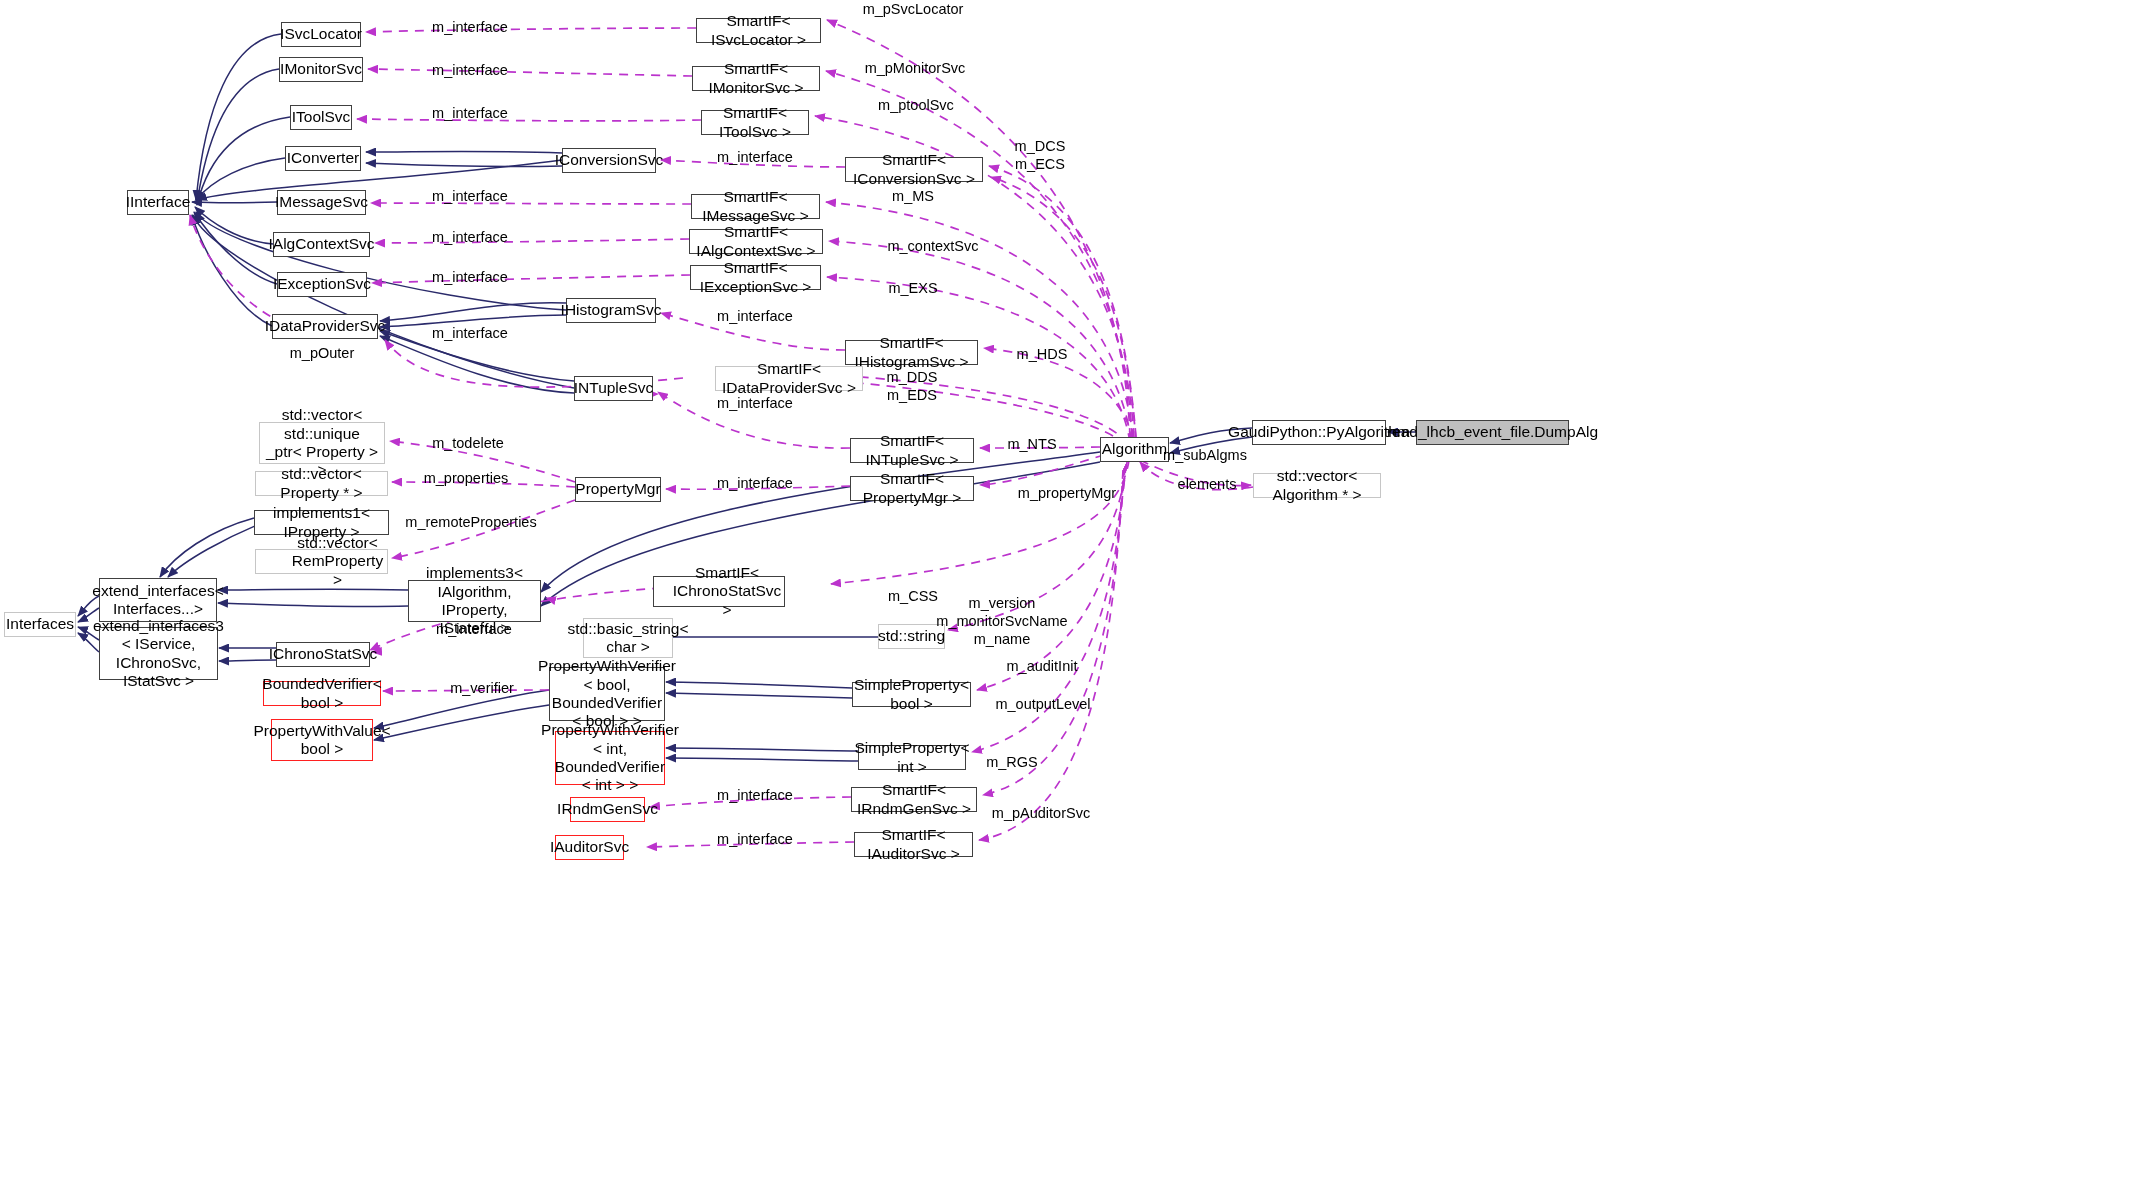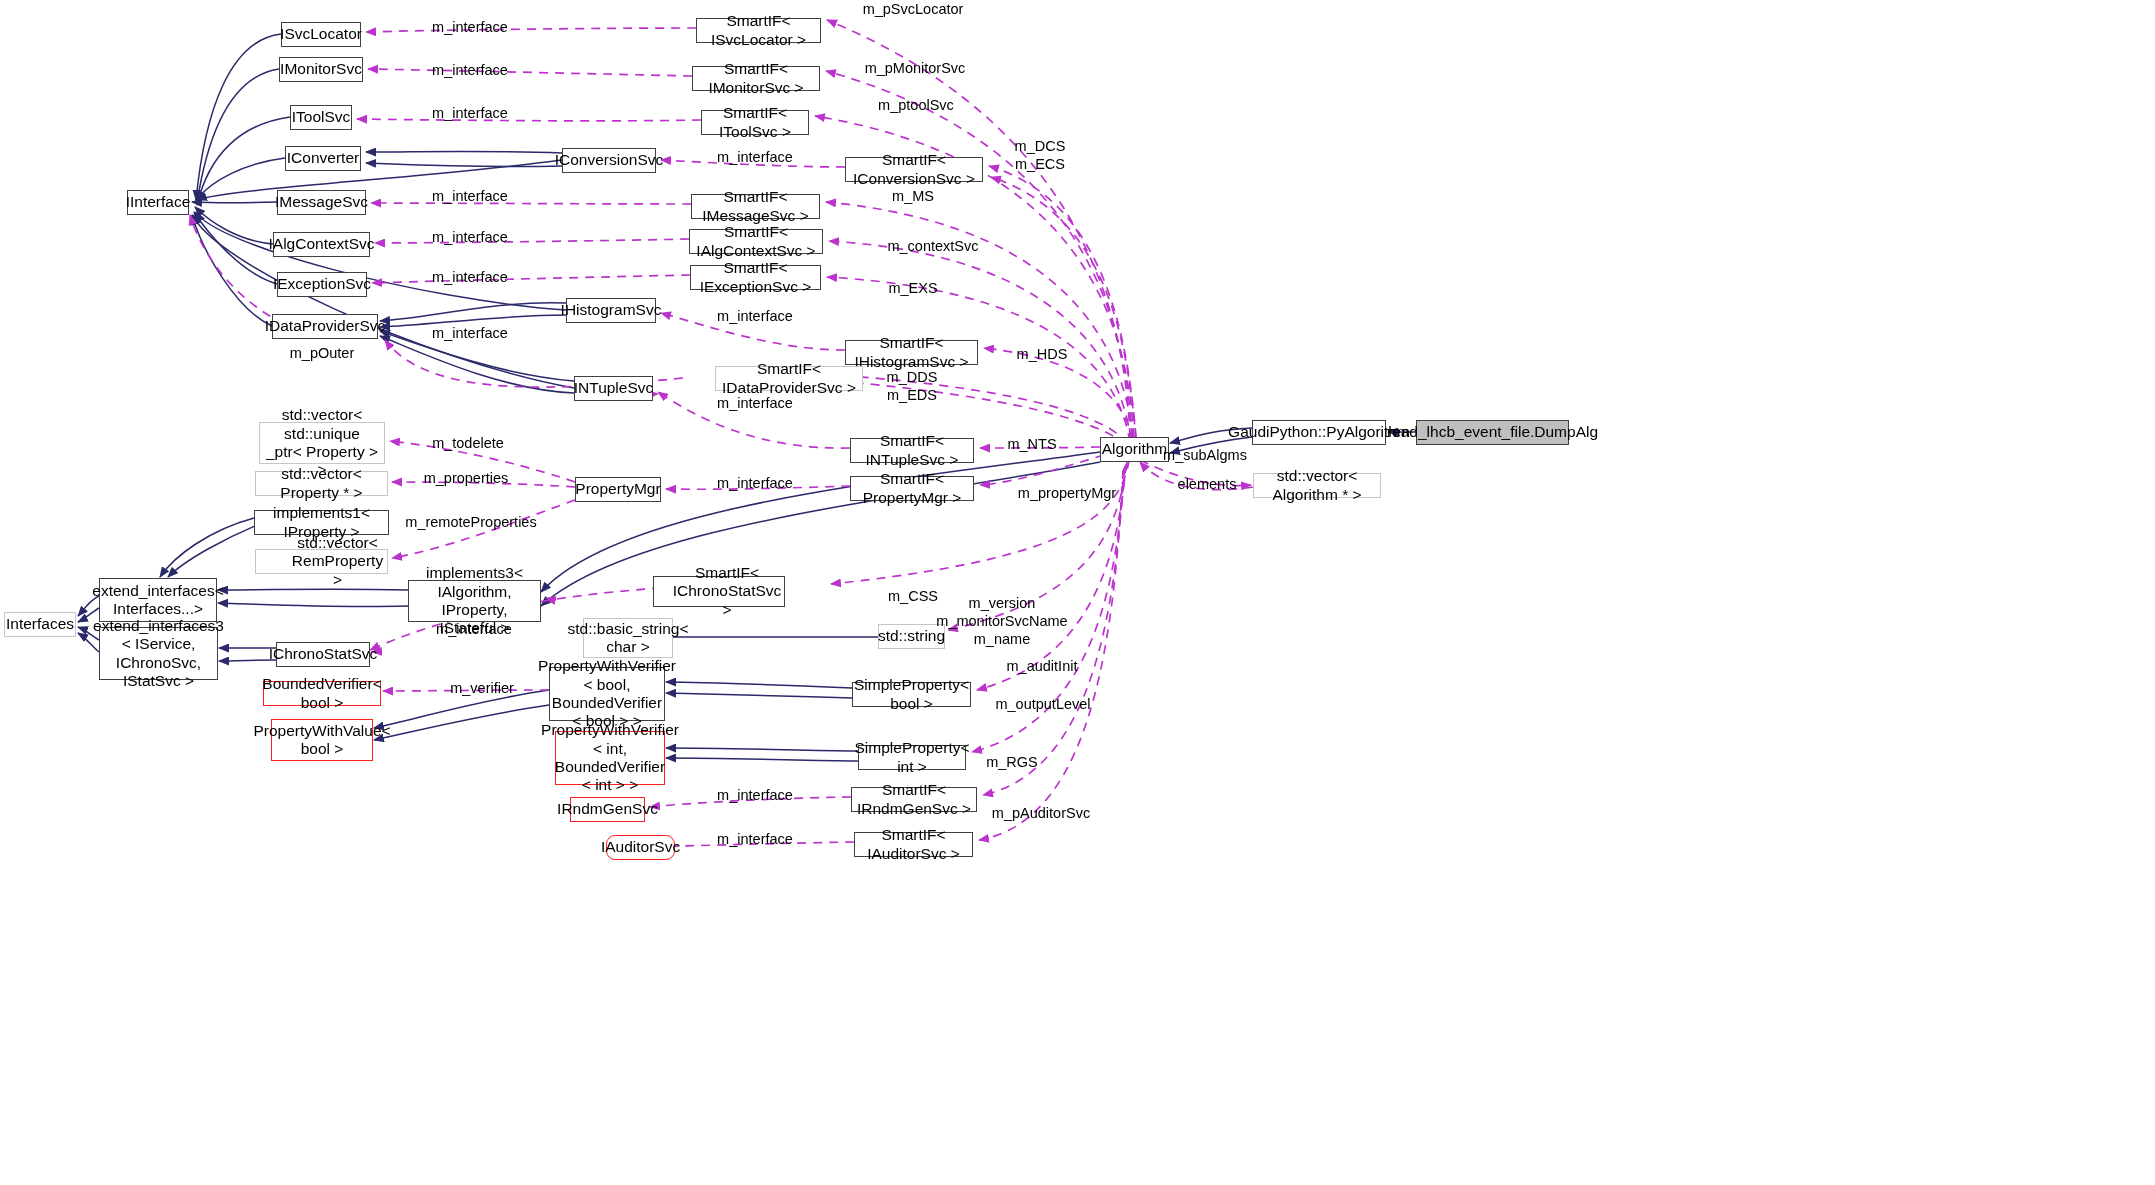--- a/index.html
+++ b/index.html
@@ -232,21 +232,21 @@
 bool &gt;</div>
       <div class="node solid" style="left: 549px; top: 667px; width: 116px; height: 54px;">PropertyWithVerifier
 &lt; bool, BoundedVerifier
 &lt; bool &gt; &gt;</div>
       <div class="node red" style="left: 555px; top: 731px; width: 110px; height: 54px;">PropertyWithVerifier
 &lt; int, BoundedVerifier
 &lt; int &gt; &gt;</div>
       <div class="node solid" style="left: 852px; top: 682px; width: 119px; height: 25px;">SimpleProperty&lt; bool &gt;</div>
       <div class="node solid" style="left: 858px; top: 745px; width: 108px; height: 25px;">SimpleProperty&lt; int &gt;</div>
       <div class="node red" style="left: 570px; top: 797px; width: 75px; height: 25px;">IRndmGenSvc</div>
-      <div class="node red" style="left: 606px; top: 835px; width: 69px; height: 25px; border-radius: 9px;">IAuditorSvc</div>
+      <div class="node red" style="left: 555px; top: 835px; width: 69px; height: 25px;">IAuditorSvc</div>
       <div class="node solid" style="left: 1100px; top: 437px; width: 69px; height: 25px;">Algorithm</div>
       <div class="node solid" style="left: 1252px; top: 420px; width: 134px; height: 25px;">GaudiPython::PyAlgorithm</div>
       <div class="node filled" style="left: 1416px; top: 420px; width: 153px; height: 25px;">read_lhcb_event_file.DumpAlg</div>
       <div class="node light" style="left: 1253px; top: 473px; width: 128px; height: 25px;">std::vector&lt; Algorithm * &gt;</div>
     </div>
   <div id="labels-layer">
       <div class="edge-label" style="left: 470px; top: 18px;">m_interface</div>
       <div class="edge-label" style="left: 913px; top: 0px;">m_pSvcLocator</div>
       <div class="edge-label" style="left: 470px; top: 61px;">m_interface</div>
       <div class="edge-label" style="left: 915px; top: 59px;">m_pMonitorSvc</div>

